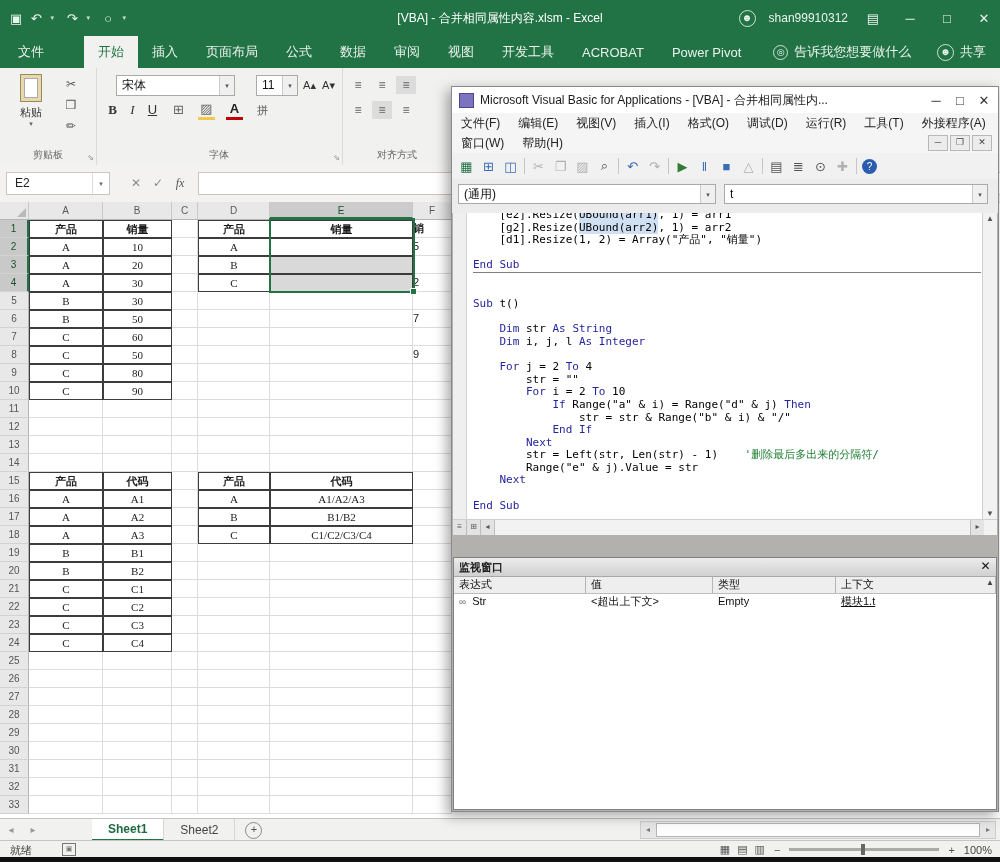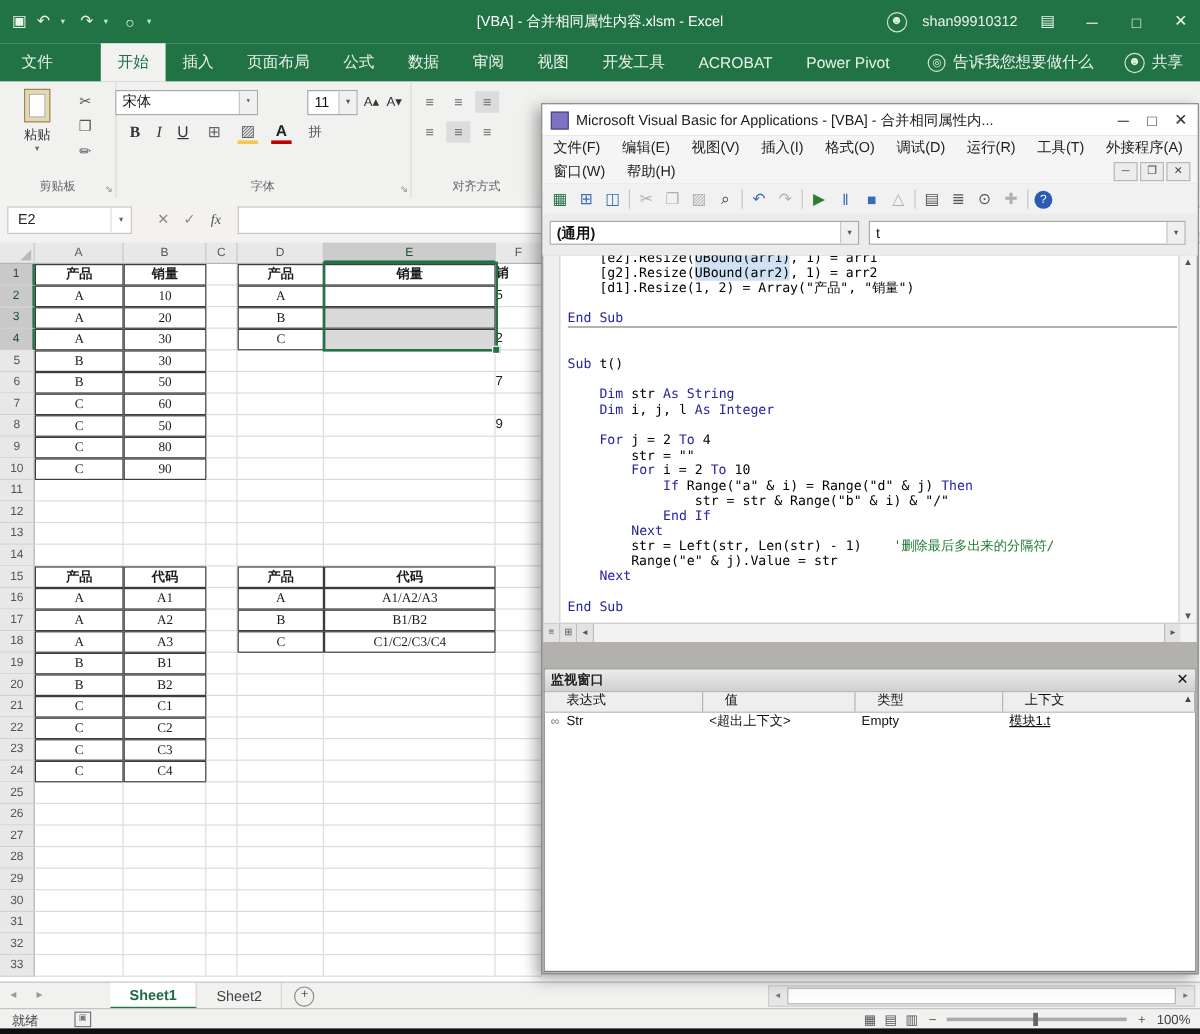--- a/index.html
+++ b/index.html
@@ -107,21 +107,21 @@
   #vscroll .up{position:absolute;top:1px;left:0;right:0;}
   #vscroll .dn{position:absolute;bottom:1px;left:0;right:0;}
   #hscroll{position:absolute;left:1px;right:1px;top:432px;height:15px;background:#f2f2f2;border-top:1px solid #cfcfcf;display:flex;align-items:stretch;font-size:8px;color:#555;}
   .hbox{width:13px;border-right:1px solid #bdbdbd;background:#e3e3e3;text-align:center;line-height:14px;}
   #htrack{flex:1;}
   
   #watch{position:absolute;left:1px;top:470px;right:1px;bottom:1px;background:#fff;border:1px solid #808080;box-sizing:border-box;}
   #watch-title{height:18px;background:linear-gradient(#ececec,#d0d0d0);border-bottom:1px solid #a8a8a8;font-size:11px;font-weight:bold;color:#222;line-height:18px;padding-left:5px;}
   #watch-close{position:absolute;right:2px;top:1px;width:17px;height:15px;text-align:center;font-size:12px;font-weight:bold;color:#111;line-height:15px;}
   #watch-hdr{display:flex;height:16px;background:#eeeeee;border-bottom:1px solid #bdbdbd;}
-  .wh{box-sizing:border-box;border-right:1px solid #b5b5b5;font-size:11px;color:#111;line-height:15px;padding-left:18px;flex:0 0 auto;white-space:nowrap;overflow:hidden;}
+  .wh{box-sizing:border-box;border-right:1px solid #b5b5b5;font-size:11px;color:#111;line-height:15px;padding-left:5px;flex:0 0 auto;white-space:nowrap;overflow:hidden;}
   .wh.last{flex:1;}
   #watch-up{position:absolute;right:2px;top:20px;font-size:8px;color:#444;}
   .wr{display:flex;height:15px;font-size:11px;color:#111;}
   .wc{box-sizing:border-box;flex:0 0 auto;padding-left:5px;line-height:15px;white-space:nowrap;overflow:hidden;}
   .wic{color:#777;margin-right:6px;font-size:10px;}
 </style>
 </head>
 <body>
 
 <div id="app">
@@ -178,21 +178,21 @@
         <span>粘贴</span>
         <span style="font-size:7px;color:#666;">▾</span>
       </div>
       <span class="smico" style="left:62px;top:7px;">✂</span>
       <span class="smico" style="left:62px;top:28px;">❐</span>
       <span class="smico" style="left:62px;top:49px;">✏</span>
       <div class="grp-label">剪贴板</div>
       <span class="launcher">⇘</span>
     </div>
     <div class="grp" style="left:96px;width:246px;">
-      <div class="combo" style="left:0;top:7px;width:119px;height:21px;font-family:Liberation Mono, monospace;">
+      <div class="combo" style="left:20px;top:7px;width:119px;height:21px;">
         <span>宋体</span>
         <span class="dd2">▾</span>
       </div>
       <div class="combo" style="left:160px;top:7px;width:42px;height:21px;">
         <span>11</span>
         <span class="dd2">▾</span>
       </div>
       <span class="fbtn" style="left:205px;top:7px;font-size:11px;">A▴</span>
       <span class="fbtn" style="left:224px;top:7px;font-size:11px;">A▾</span>
       <span class="fbtn" style="left:8px;top:32px;font-weight:bold;font-family:'Liberation Serif',serif;">B</span>
@@ -626,21 +626,21 @@
         <span class="ti" style="color: rgb(176, 176, 176);">△</span>
         <span class="tsep"></span>
         <span class="ti" style="color: rgb(85, 85, 85);">▤</span>
         <span class="ti" style="color: rgb(85, 85, 85);">≣</span>
         <span class="ti" style="color: rgb(85, 85, 85);">⊙</span>
         <span class="ti" style="color: rgb(176, 176, 176);">✚</span>
         <span class="tsep"></span>
         <span class="ti help">?</span>
       </div>
     <div id="vcombos">
-      <div class="combo" style="left:6px;top:5px;width:258px;height:20px;font-weight:bold;">
+      <div class="combo" style="left:6px;top:5px;width:258px;height:20px;">
         <span>(通用)</span>
         <span class="dd2">▾</span>
       </div>
       <div class="combo" style="left:272px;top:5px;width:264px;height:20px;">
         <span>t</span>
         <span class="dd2">▾</span>
       </div>
     </div>
     <div id="codewrap">
       <div id="codemargin"></div>

